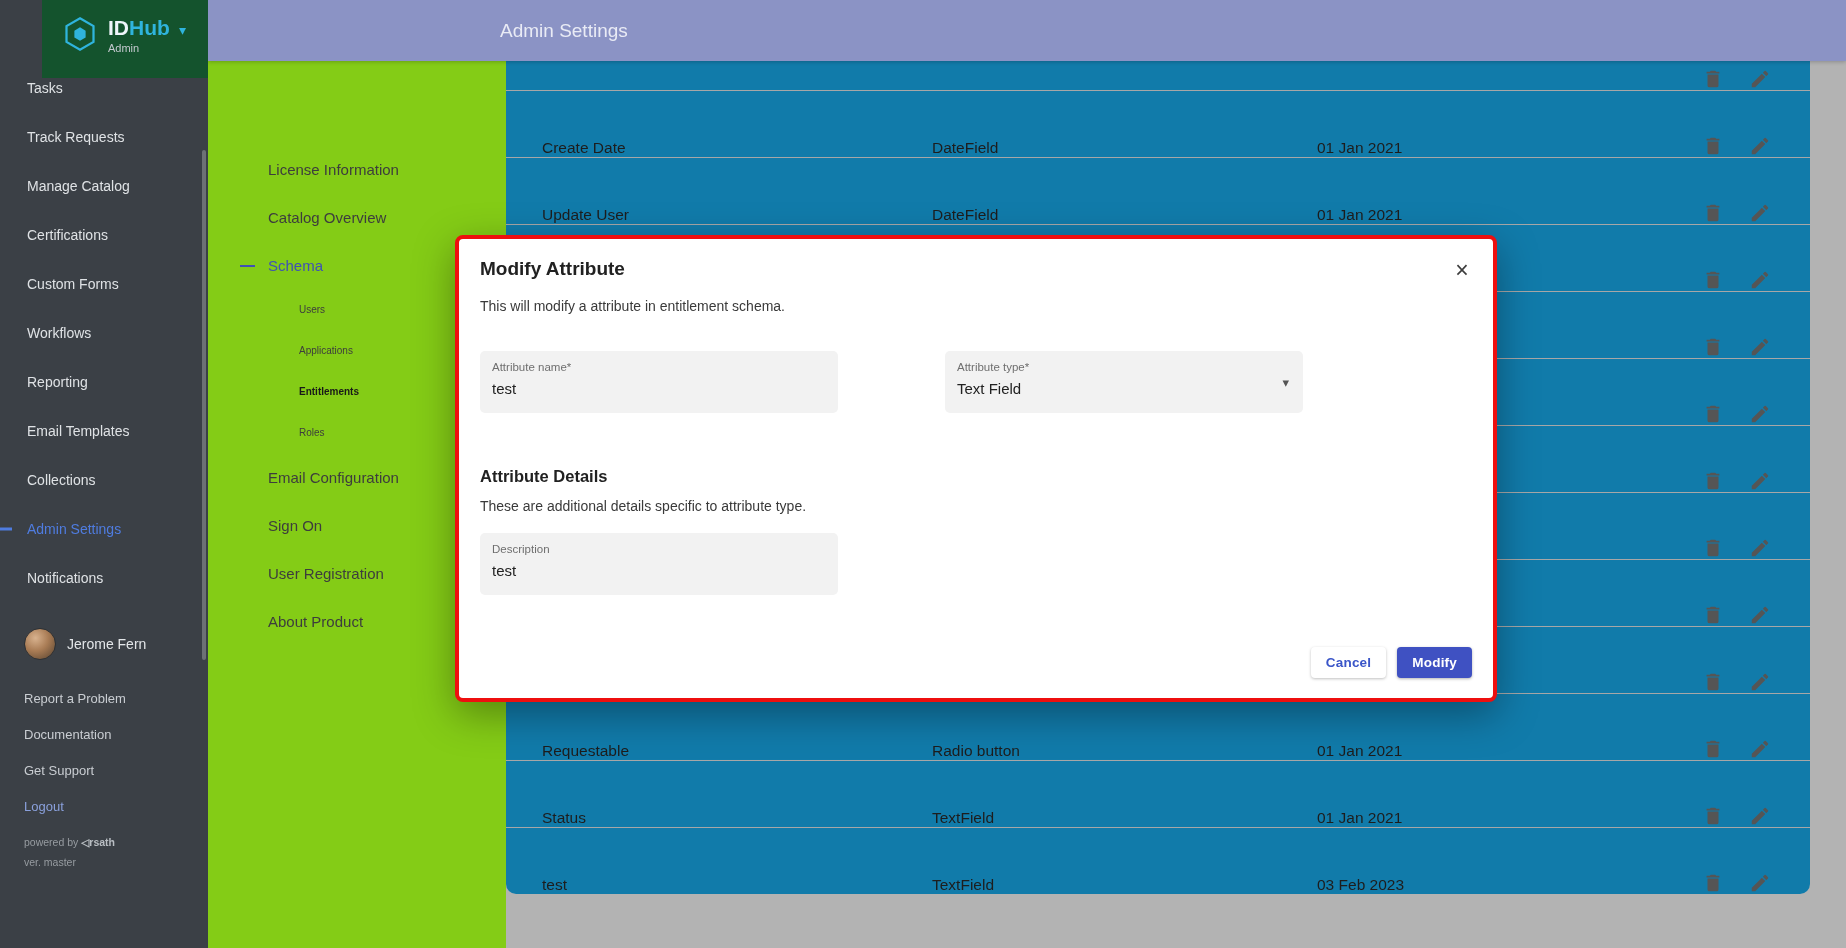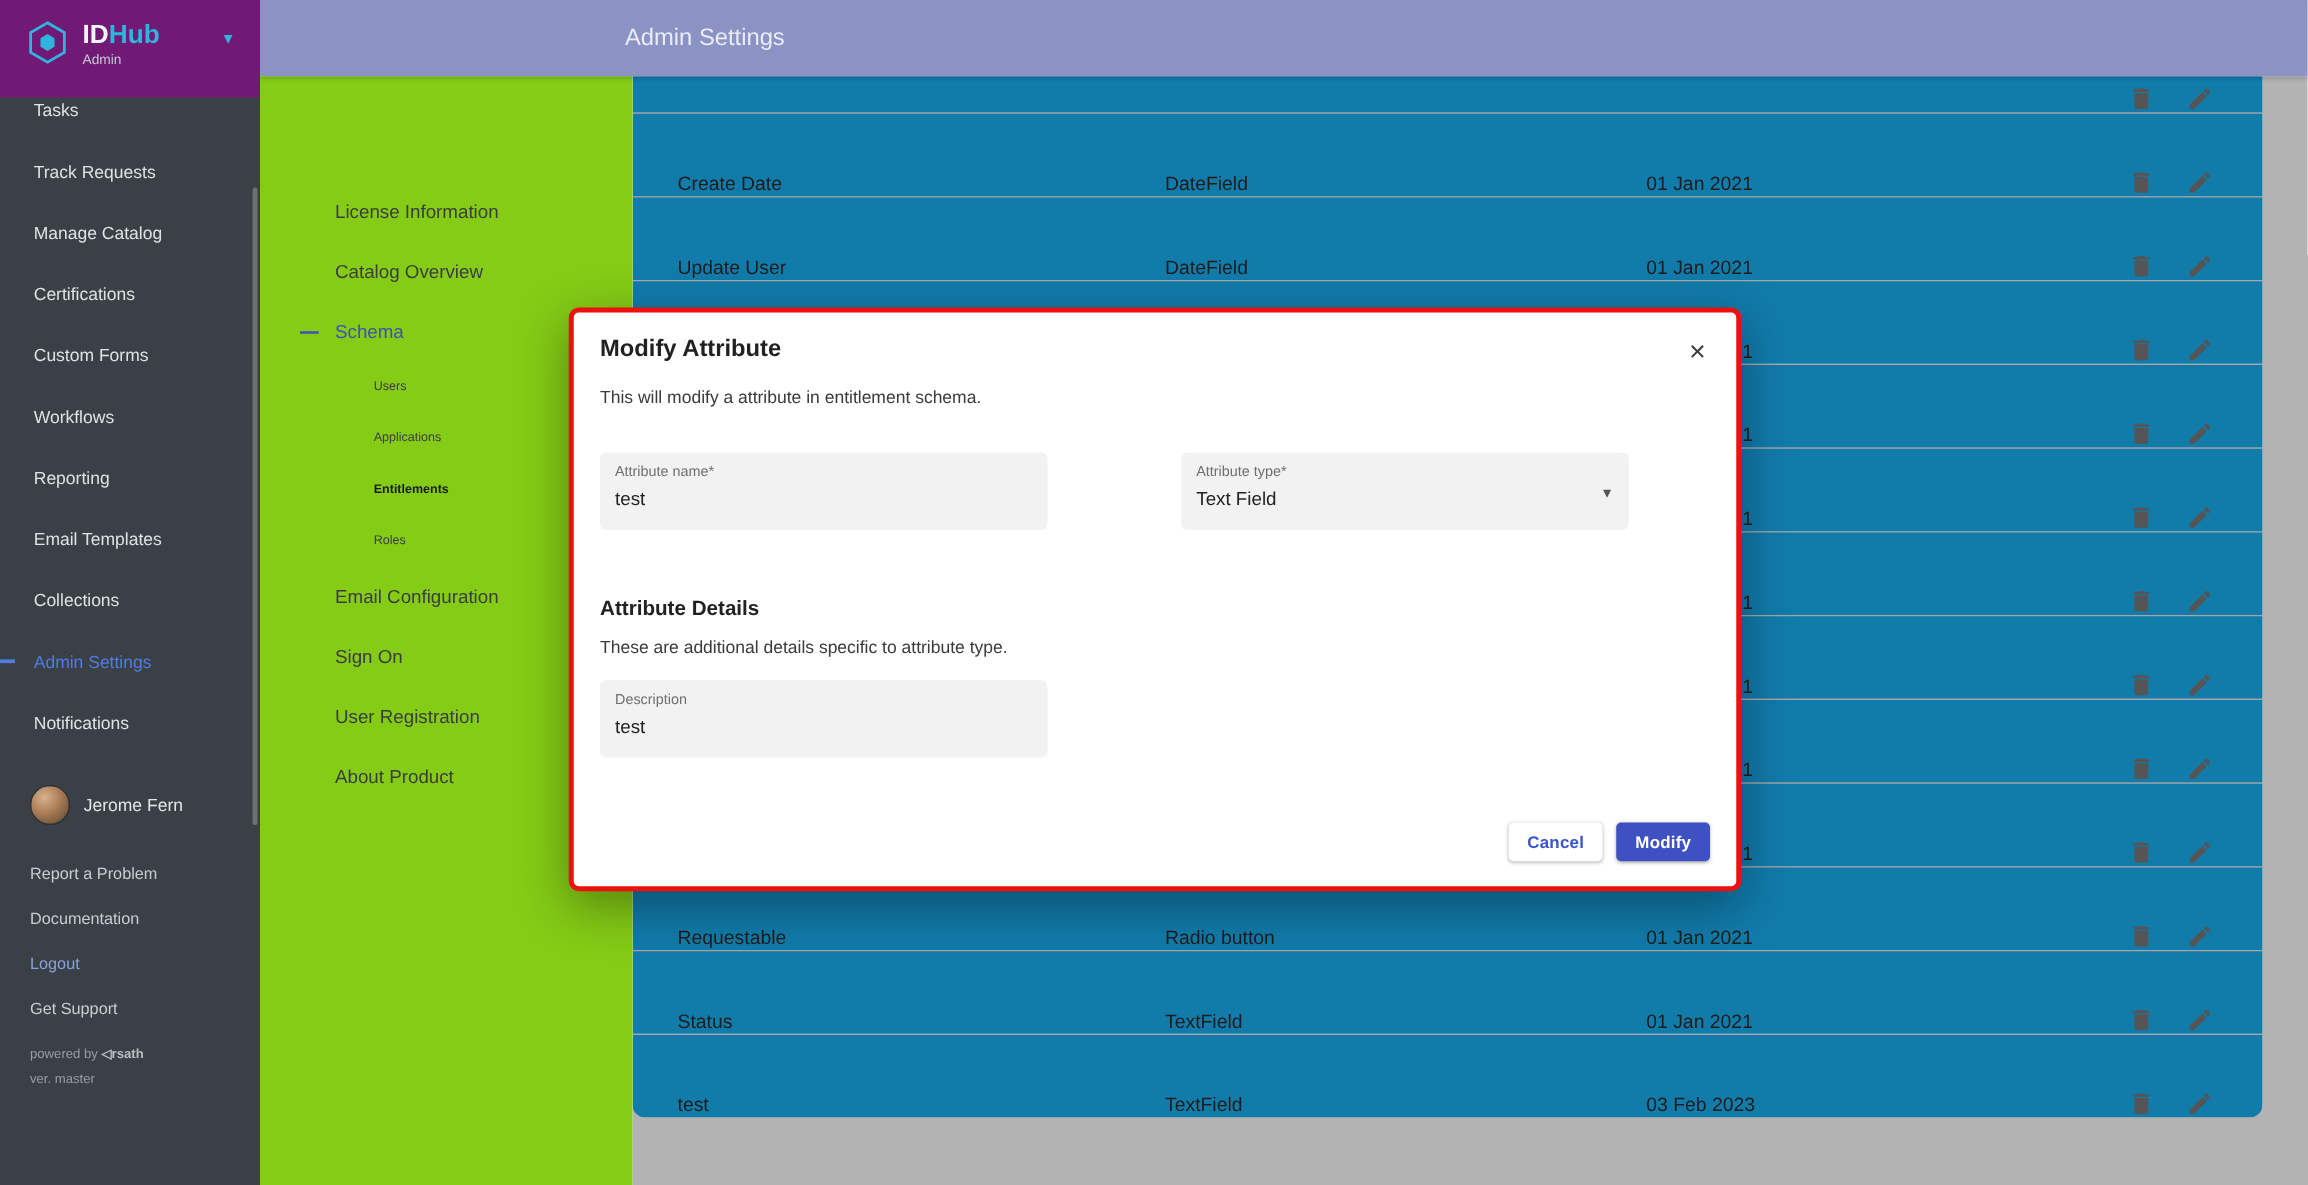--- a/index.html
+++ b/index.html
@@ -2,21 +2,21 @@
 <html><head>
 <meta charset="utf-8">
 <style>
   * { margin:0; padding:0; box-sizing:border-box; }
   html,body { width:1846px; height:948px; }
   body { font-family:"Liberation Sans", sans-serif; overflow:hidden; background:#fff; }
   .app { position:relative; width:1846px; height:948px; display:flex; }
 
   
   .sidebar { width:208px; min-width:208px; background:#3b4046; color:#dfe2e5; display:flex; flex-direction:column; position:relative; z-index:40; }
-  .brand { position:relative; z-index:2; background:#701a75; height:78px; padding:16px 16px 0 20px; display:flex; gap:10px; }
+  .brand { position:relative; z-index:2; background:#14532d; height:78px; padding:16px 16px 0 20px; display:flex; gap:10px;margin-left:42px; }
   .brand-icon { width:36px; height:36px; flex:0 0 36px; }
   .brand-name { font-size:21px; font-weight:bold; color:#eef6fa; line-height:1.15; }
   .brand-name .cyan { color:#2fb4dd; }
   .brand-sub { font-size:11px; color:#c3c9ce; margin-top:2px; }
   .brand-caret { position:absolute; right:22px; top:22px; color:#2fb4dd; font-size:14px; cursor:pointer; }
   .side-menu { margin-top:-15px; position:relative; z-index:1; }
   .side-item { position:relative; height:49px; display:flex; align-items:center; padding-left:27px; font-size:14px; color:#dfe2e5; cursor:pointer; }
   .side-item .active-dash { display:none; }
   .side-item.active { color:#4f7ce0; }
   .side-item.active .active-dash { display:block; position:absolute; left:0; top:50%; transform:translateY(-50%); width:12px; height:3px; background:#4f7ce0; }
@@ -53,21 +53,21 @@
   .trow { height:67px; display:flex; align-items:flex-end; padding:0 39px 0 36px; font-size:15.5px; color:#1f1f1f; background:#0ea5e9; }
   .trow + .trow { border-top:1px solid #e4e4e4; }
   .c-name { width:390px; }
   .c-type { width:385px; }
   .c-date { flex:1; }
   .actions { display:flex; gap:25px; }
   .actions svg { width:22px; height:22px; fill:#6f6f6f; cursor:pointer; }
   .scrim { position:absolute; inset:0; background:rgba(25,25,25,.30); z-index:8; }
 
   
-  .modal { position:absolute; left:455px; top:246px; width:938px; height:467px; background:#fff;
+  .modal { position:absolute; left:455px; top:235px; width:1042px; height:467px; background:#fff;
            border:4px solid #ee0f0f; border-radius:8px; z-index:50; box-shadow:0 12px 40px rgba(0,0,0,.35);
            padding:18px 21px; }
   .modal-title { font-size:19px; font-weight:bold; color:#212121; line-height:24px; }
   .modal-close { position:absolute; top:14px; right:14px; width:34px; height:34px; display:flex; align-items:center; justify-content:center; font-size:23px; color:#3c3c3c; cursor:pointer; }
   .modal-sub { margin-top:16px; font-size:14px; color:#3a3a3a; line-height:18px; }
   .fields { margin-top:36px; display:flex; }
   .field { position:relative; width:358px; height:62px; background:#f2f2f2; border-radius:5px; padding:10px 12px; cursor:text; }
   .field + .field { margin-left:107px; cursor:pointer; }
   .f-label { font-size:11.5px; color:#6f6f6f; }
   .f-value { margin-top:7px; font-size:15px; color:#222; }
@@ -163,23 +163,23 @@
       <span class="avatar"></span>
       <span class="user-name">Jerome Fern</span>
     </div>
 
     <div class="side-footer">
 
         <div class="foot-link">Report a Problem</div>
 
         <div class="foot-link">Documentation</div>
 
+        <div class="foot-link">Get Support</div>
+
         <div class="foot-link accent">Logout</div>
-
-        <div class="foot-link">Get Support</div>
       </div>
 
     <div class="powered">
       <span>powered by</span>
       <span class="vendor">◁rsath</span>
     </div>
     <div class="version">ver. master</div>
   </aside>
 
   <div class="right">

